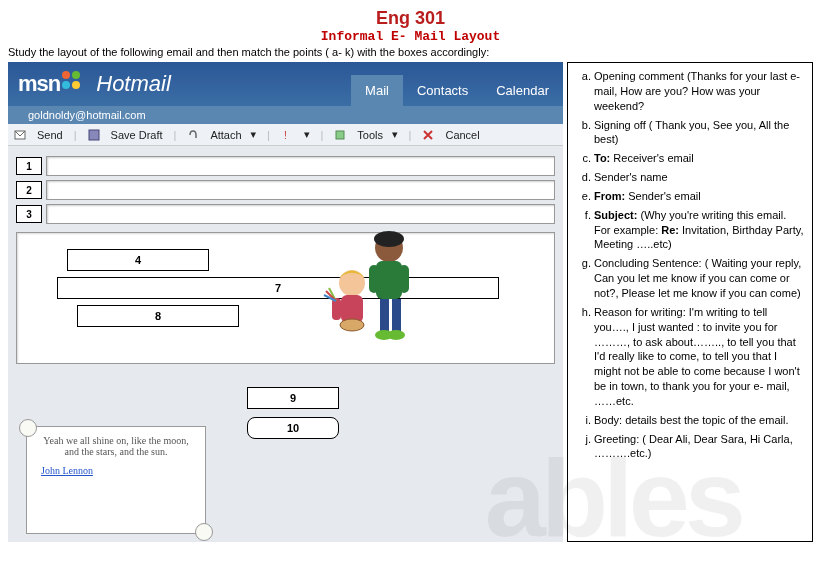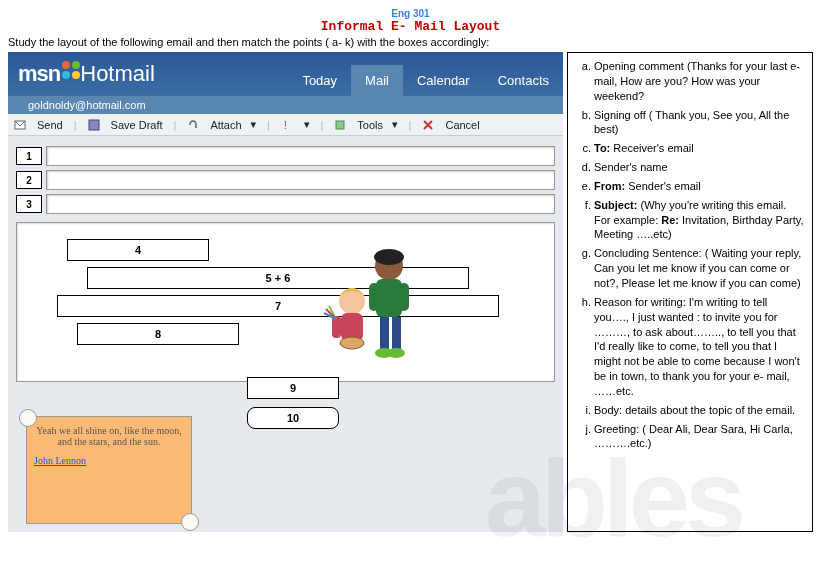--- a/index.html
+++ b/index.html
@@ -3,21 +3,21 @@
 <meta charset="utf-8">
 <style>
   body {
     margin: 0;
     padding: 8px;
     font-family: "Comic Sans MS", cursive, sans-serif;
     font-size: 11px;
     background: #fff;
     width: 805px;
   }
-  .title1 { text-align: center; color: #3b82f6; font-weight: bold; font-size: 10px; }
+  .title1 { text-align: center; color: #b91c1c; font-weight: bold; font-size: 18px; }
   .title2 { text-align: center; color: #c00000; font-weight: bold; font-size: 13px; font-family: Liberation Mono, monospace; }
   .instruction { margin: 2px 0 4px 0; }
   .container { display: flex; gap: 4px; }
   .left { flex: 0 0 555px; position: relative; }
   .right { flex: 1; border: 1px solid #000; padding: 6px 8px; background: #fff; }
   .hotmail-header {
     background: linear-gradient(#2b5797, #3b6ea5);
     height: 44px;
     display: flex;
     align-items: center;
@@ -26,21 +26,21 @@
     position: relative;
   }
   .msn-logo { display: flex; align-items: center; }
   .msn-text { font-family: Arial; font-weight: bold; font-size: 22px; color: #fff; letter-spacing: -1px;}
   .butterfly { position: relative; width: 18px; height: 18px; margin-left: 2px; margin-bottom: 8px;}
   .bw { position:absolute; width:8px; height:8px; border-radius:50%; }
   .bw1{ background:#e63; top:0; left:0;}
   .bw2{ background:#6b3; top:0; right:0;}
   .bw3{ background:#3bd; bottom:0; left:0;}
   .bw4{ background:#fc3; bottom:0; right:0;}
-  .hotmail-word { font-family: Arial; font-size: 22px; color: #fff; margin-left: 0; font-weight: normal;}
+  .hotmail-word { font-family: Arial; font-size: 22px; color: #fff; margin-left: 16px; font-weight: normal; font-style: italic;}
   .nav { display: flex; position: absolute; right: 0; bottom: 0; }
   .nav-item { padding: 8px 14px; font-family: Arial; font-size: 13px; color: #fff; background: transparent; }
   .nav-item.active { background: #5a87b2; }
   .account-bar { background: #5a87b2; color: #fff; font-family: Arial; font-size: 11px; padding: 3px 20px; }
   .toolbar { background: #eef2f6; border-bottom:1px solid #ccc; padding: 4px 6px; font-family: Arial; font-size: 11px; display:flex; align-items:flex-end; gap:9px; color:#222;}
   .toolbar .sep { color:#bbb; margin:0 2px;}
   .ticon { display:inline-block; width:12px; height:12px; vertical-align:middle; margin-right:2px;}
   .compose-area { background:#e6e9ee; padding: 6px 8px 10px 8px; position:relative; min-height: 380px;}
   .field-row { display:flex; align-items:center; margin:4px 0;}
   .num-box { background:#fff; border:1px solid #000; width:24px; height:16px; font-size:10px; display:flex; align-items:center; justify-content:center; font-family:Arial; font-weight:bold; margin-right:4px;}
@@ -48,21 +48,21 @@
   .body-area { background:#fff; border:1px solid #999; margin-top:8px; padding:10px 0 30px 0; position:relative; box-shadow: inset 1px 1px 2px rgba(0,0,0,.15);}
   .content-box { border:1px solid #000; background:#fff; margin:6px auto; height:20px; display:flex; align-items:center; justify-content:center; font-family:Arial; font-size:11px; font-weight:bold;}
   .box4 { width:140px; margin-left:50px;}
   .box56 { width:380px; margin-left:70px;}
   .box7 { width:440px; margin-left:40px;}
   .box8 { width:160px; margin-left:60px;}
   .box9 { width:90px; position:absolute; left:230px; top:148px;}
   .box10 { width:90px; position:absolute; left:230px; top:178px;border-radius:8px;}
   .quote-scroll {
     position:absolute; left:18px; bottom:8px; width:150px; height:90px;
-    background:#fdba74; border:1px solid #999; padding:8px 7px;
+    background:#ffffff; border:1px solid #999; padding:8px 14px;
     font-family:"Comic Sans MS"; font-size:10px; color:#555; text-align:center;
   }
   .quote-scroll::before, .quote-scroll::after{
     content:""; position:absolute; width:16px; height:16px; background:#fafaf5; border:1px solid #999; border-radius:50%;
   }
   .quote-scroll::before{ top:-8px; left:-8px;}
   .quote-scroll::after{ bottom:-8px; right:-8px;}
   .quote-link{ color:#2255cc; text-decoration:underline; display:block; margin-top:8px; text-align:left;}
   .clipart{ position:absolute; right:120px; bottom:10px; width:120px; height:130px;}
   .right ol { list-style: lower-alpha; margin:0; padding-left:18px;}
@@ -84,24 +84,23 @@
         <span class="msn-text">msn</span>
         <span class="butterfly">
           <span class="bw bw1"></span>
             <span class="bw bw2"></span>
             <span class="bw bw3"></span>
             <span class="bw bw4"></span>
         </span>
         <span class="hotmail-word">Hotmail</span>
       </div>
       <div class="nav">
-        <div class="nav-item">Today</div>
         <div class="nav-item active">Mail</div>
+        <div class="nav-item">Contacts</div>
         <div class="nav-item">Calendar</div>
-        <div class="nav-item">Contacts</div>
       </div>
     </div>
     <div class="account-bar">goldnoldy@hotmail.com</div>
     <div class="toolbar">
       <span><svg class="ticon" viewBox="0 0 12 12">
             <rect x="1" y="2" width="10" height="8" fill="#fff" stroke="#666"></rect>
             <path d="M1 2 L6 7 L11 2" fill="none" stroke="#666"></path>
           </svg></span>
       <span>Send</span>
       <span class="sep">|</span>
@@ -142,21 +141,20 @@
         <div class="num-box">2</div>
         <div class="text-field"></div>
       </div>
       <div class="field-row">
         <div class="num-box">3</div>
         <div class="text-field"></div>
       </div>
 
       <div class="body-area">
         <div class="content-box box4">4</div>
-        <div class="content-box box56">5 + 6</div>
         <div class="content-box box7">7</div>
         <div class="content-box box8">8</div>
         <div class="content-box box9">9</div>
         <div class="content-box box10">10</div>
 
         <div class="clipart">
           <svg viewBox="0 0 120 130">
             <circle cx="75" cy="25" r="14" fill="#8b5a3c"></circle>
             <ellipse cx="75" cy="16" rx="15" ry="8" fill="#222"></ellipse>
             <rect x="62" y="38" width="26" height="38" rx="6" fill="#2a7a3a"></rect>
@@ -188,19 +186,19 @@
   <div class="right">
     <ol>
       <li>Opening comment (Thanks for your last e-mail, How are you? How was your weekend?</li>
       <li>Signing off ( Thank you, See you, All the best)</li>
       <li><b>To:</b><span> Receiver's email</span></li>
       <li>Sender's name</li>
       <li><b>From:</b><span>  Sender's email</span></li>
       <li><b>Subject:</b><span> (Why you're writing this email. For example: </span><b>Re:</b><span> Invitation, Birthday Party, Meeting …..etc)</span></li>
       <li>Concluding Sentence: ( Waiting your reply, Can you let me know if you can come or not?, Please let me know if you can come)</li>
       <li>Reason for writing: I'm writing to tell you…., I just wanted : to invite you for ………, to ask about……..,  to tell you that I'd really like to come,  to tell you that I might not be able to come because I won't be in town, to thank you for your e- mail, ……etc.</li>
-      <li>Body: details about the topic of the email.</li>
+      <li>Body: details best the topic of the email.</li>
       <li>Greeting: ( Dear Ali, Dear Sara, Hi Carla, ……….etc.)</li>
     </ol>
   </div>
 </div>
 
 <div class="watermark">ables</div>
 
 </body></html>

